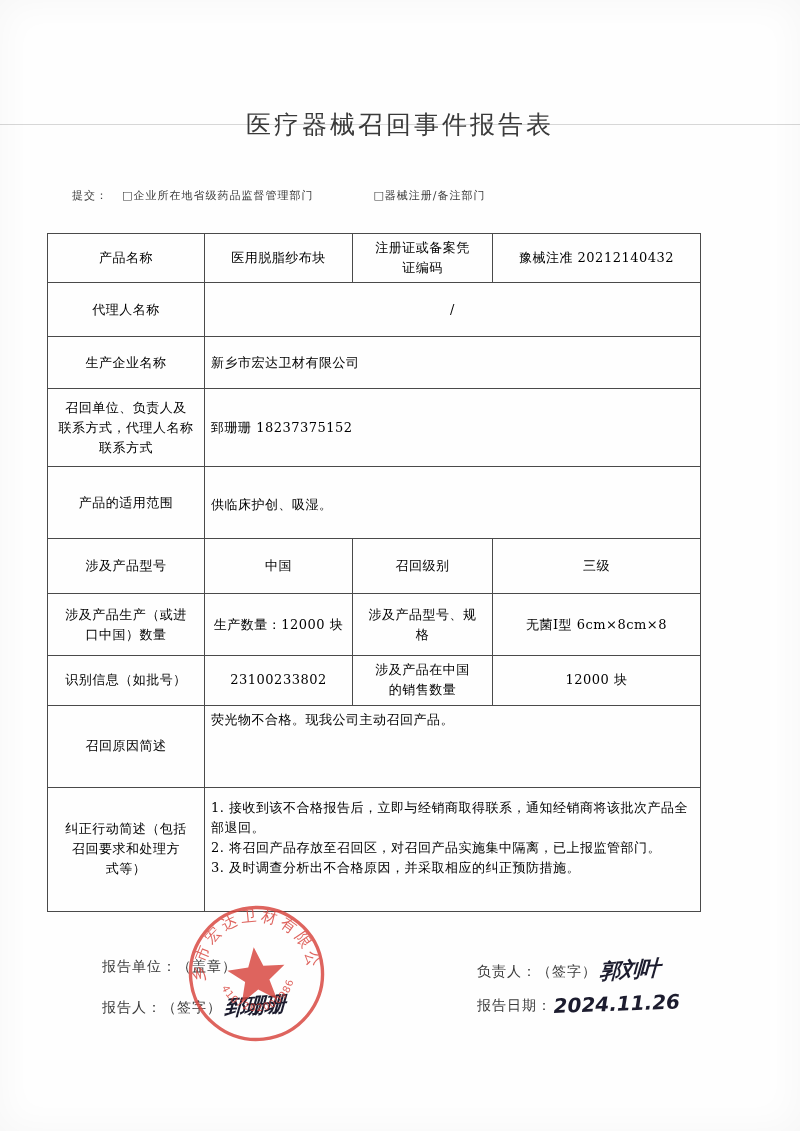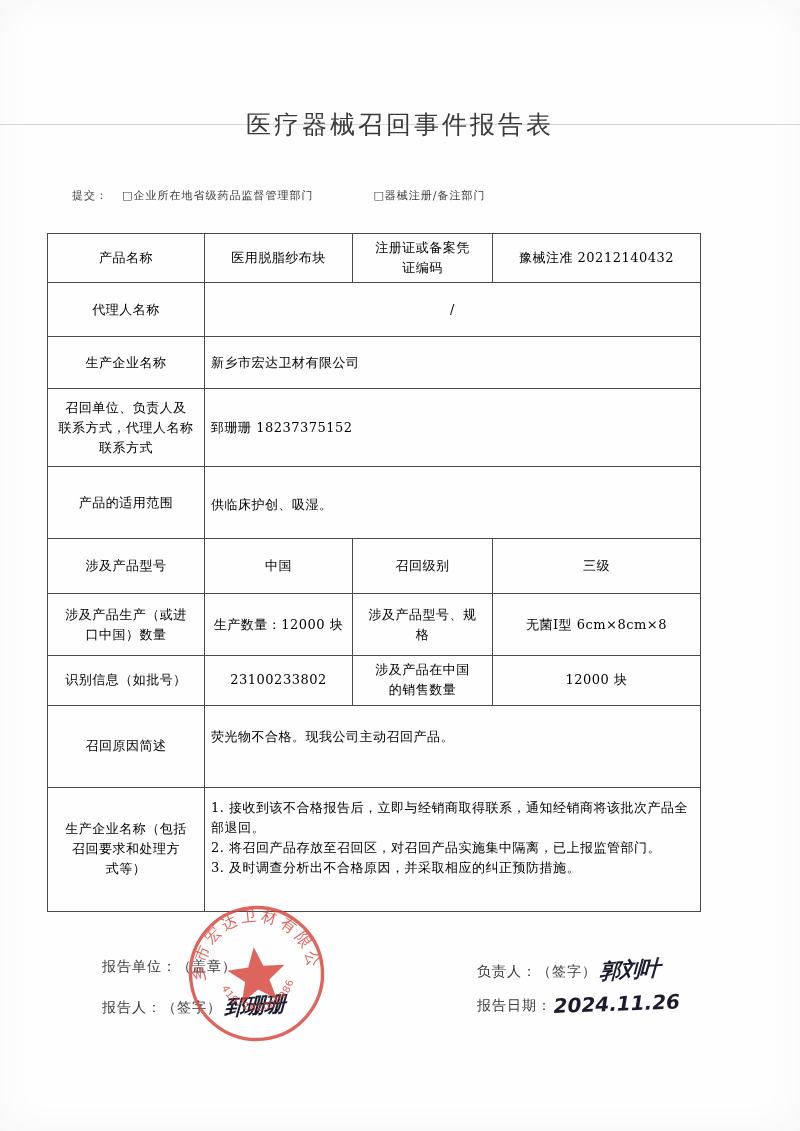--- a/index.html
+++ b/index.html
@@ -243,25 +243,25 @@
       <tr style="height:47px">
         <td class="lbl">识别信息（如批号）</td>
         <td class="ctr">23100233802</td>
         <td class="ctr multiline">涉及产品在中国
 的销售数量</td>
         <td class="ctr">12000 块</td>
       </tr>
 
       <tr style="height:82px">
         <td class="lbl">召回原因简述</td>
-        <td class="val-body" colspan="3" style="vertical-align:top;padding-top:21px">荧光物不合格。现我公司主动召回产品。</td>
+        <td class="val-body" colspan="3" style="vertical-align:top;padding-top:4px">荧光物不合格。现我公司主动召回产品。</td>
       </tr>
 
       <tr style="height:124px">
-        <td class="lbl multiline">生产企业名称（包括
+        <td class="lbl multiline">纠正行动简述（包括
 召回要求和处理方
 式等）</td>
         <td class="val-body" colspan="3" style="vertical-align:top;padding-top:10px">1. 接收到该不合格报告后，立即与经销商取得联系，通知经销商将该批次产品全部退回。
 2. 将召回产品存放至召回区，对召回产品实施集中隔离，已上报监管部门。
 3. 及时调查分析出不合格原因，并采取相应的纠正预防措施。</td>
       </tr>
 
     </tbody>
   </table>
 

